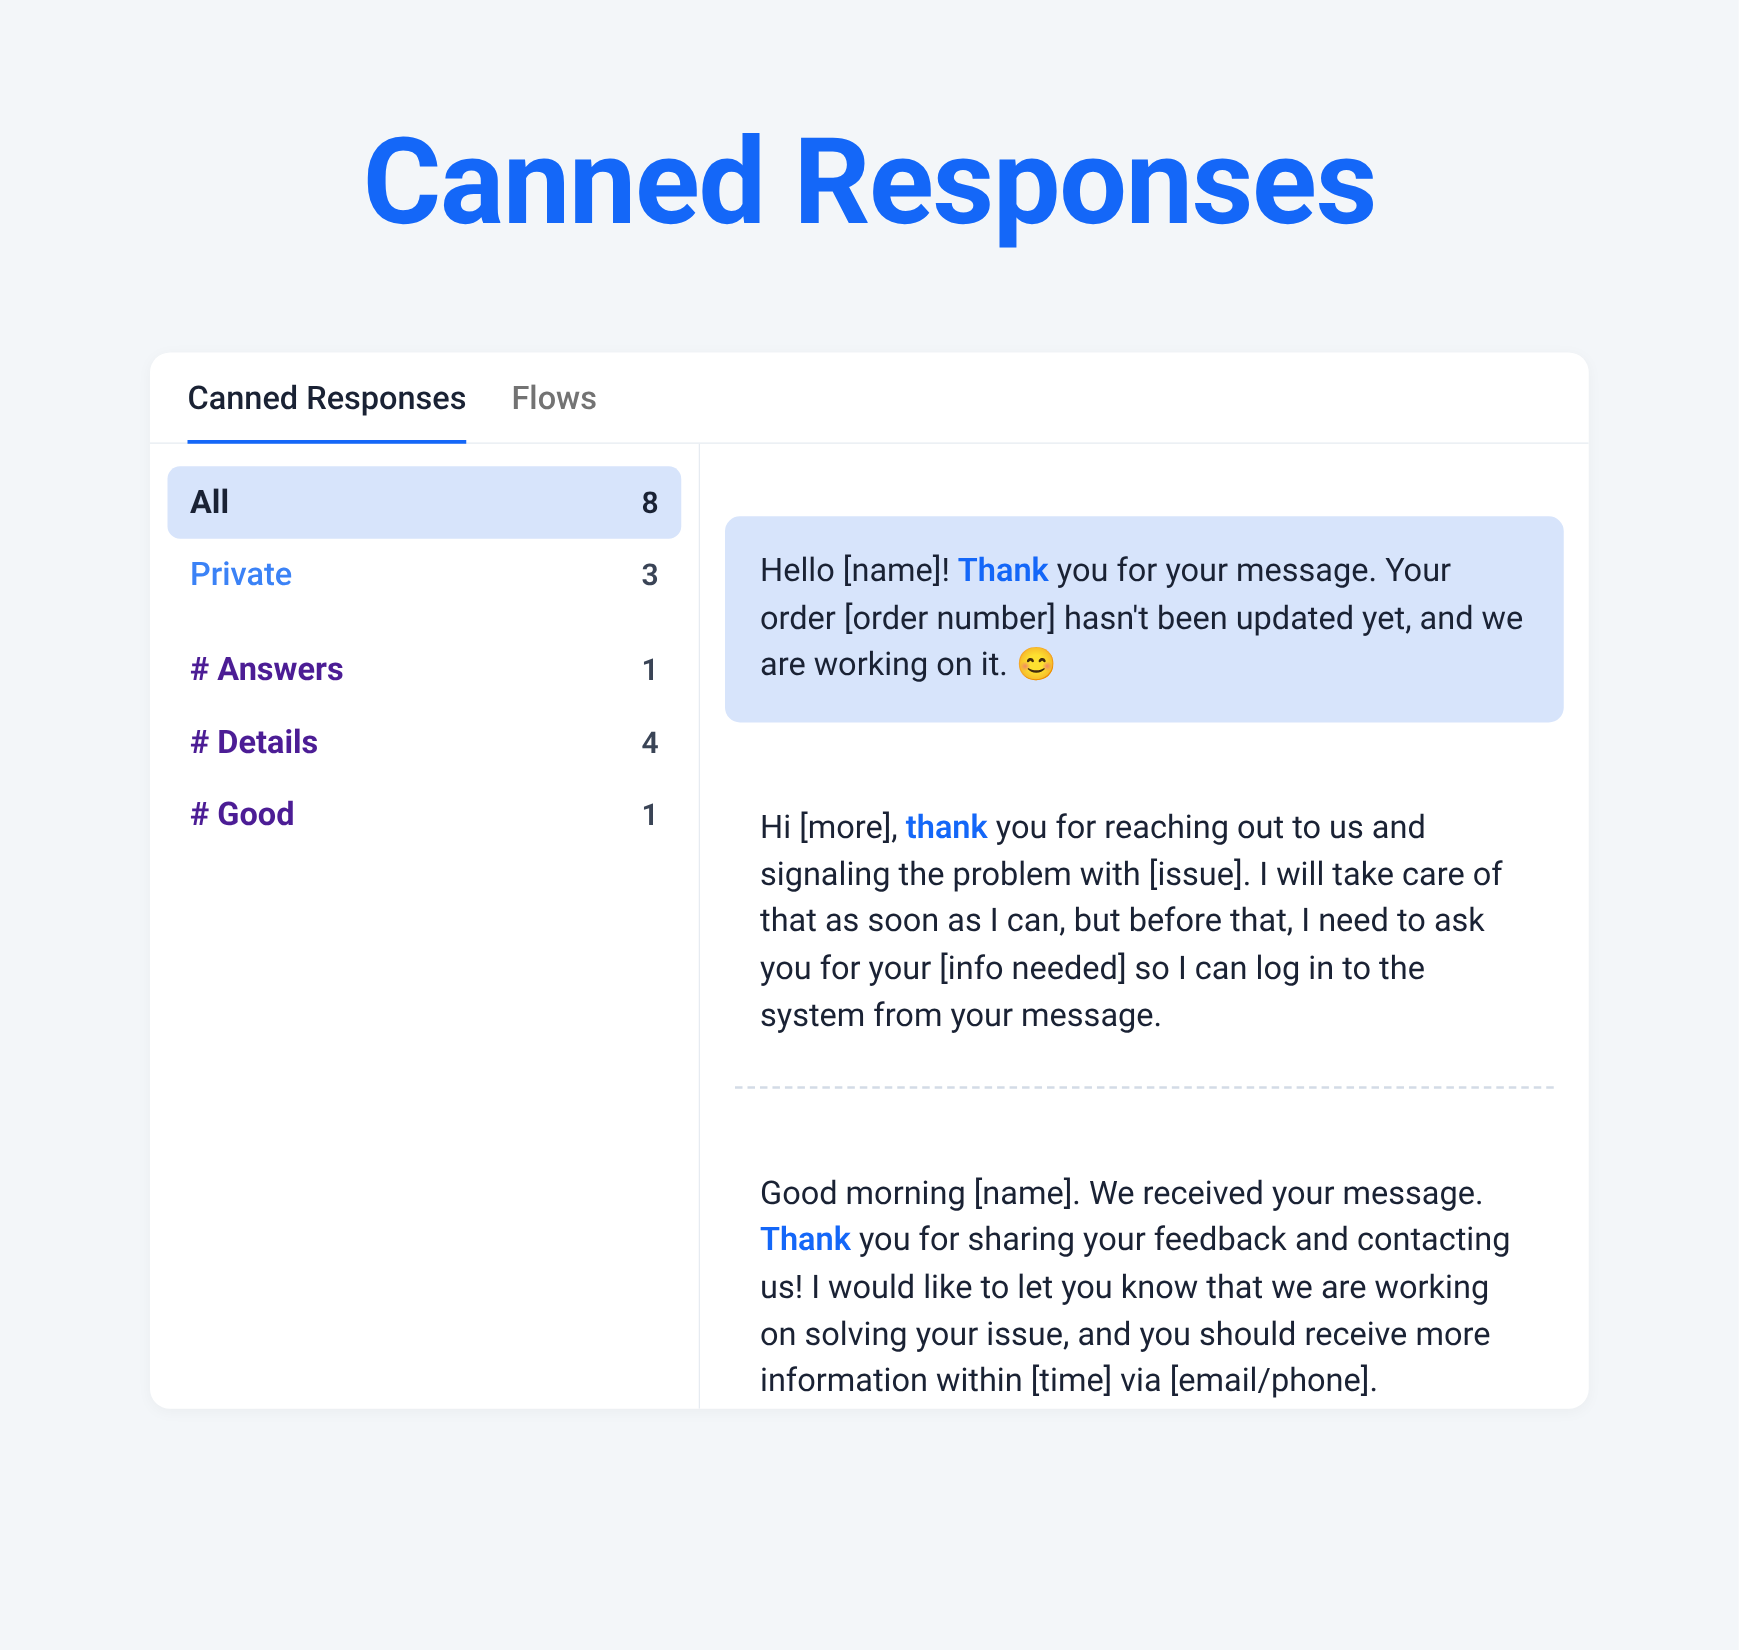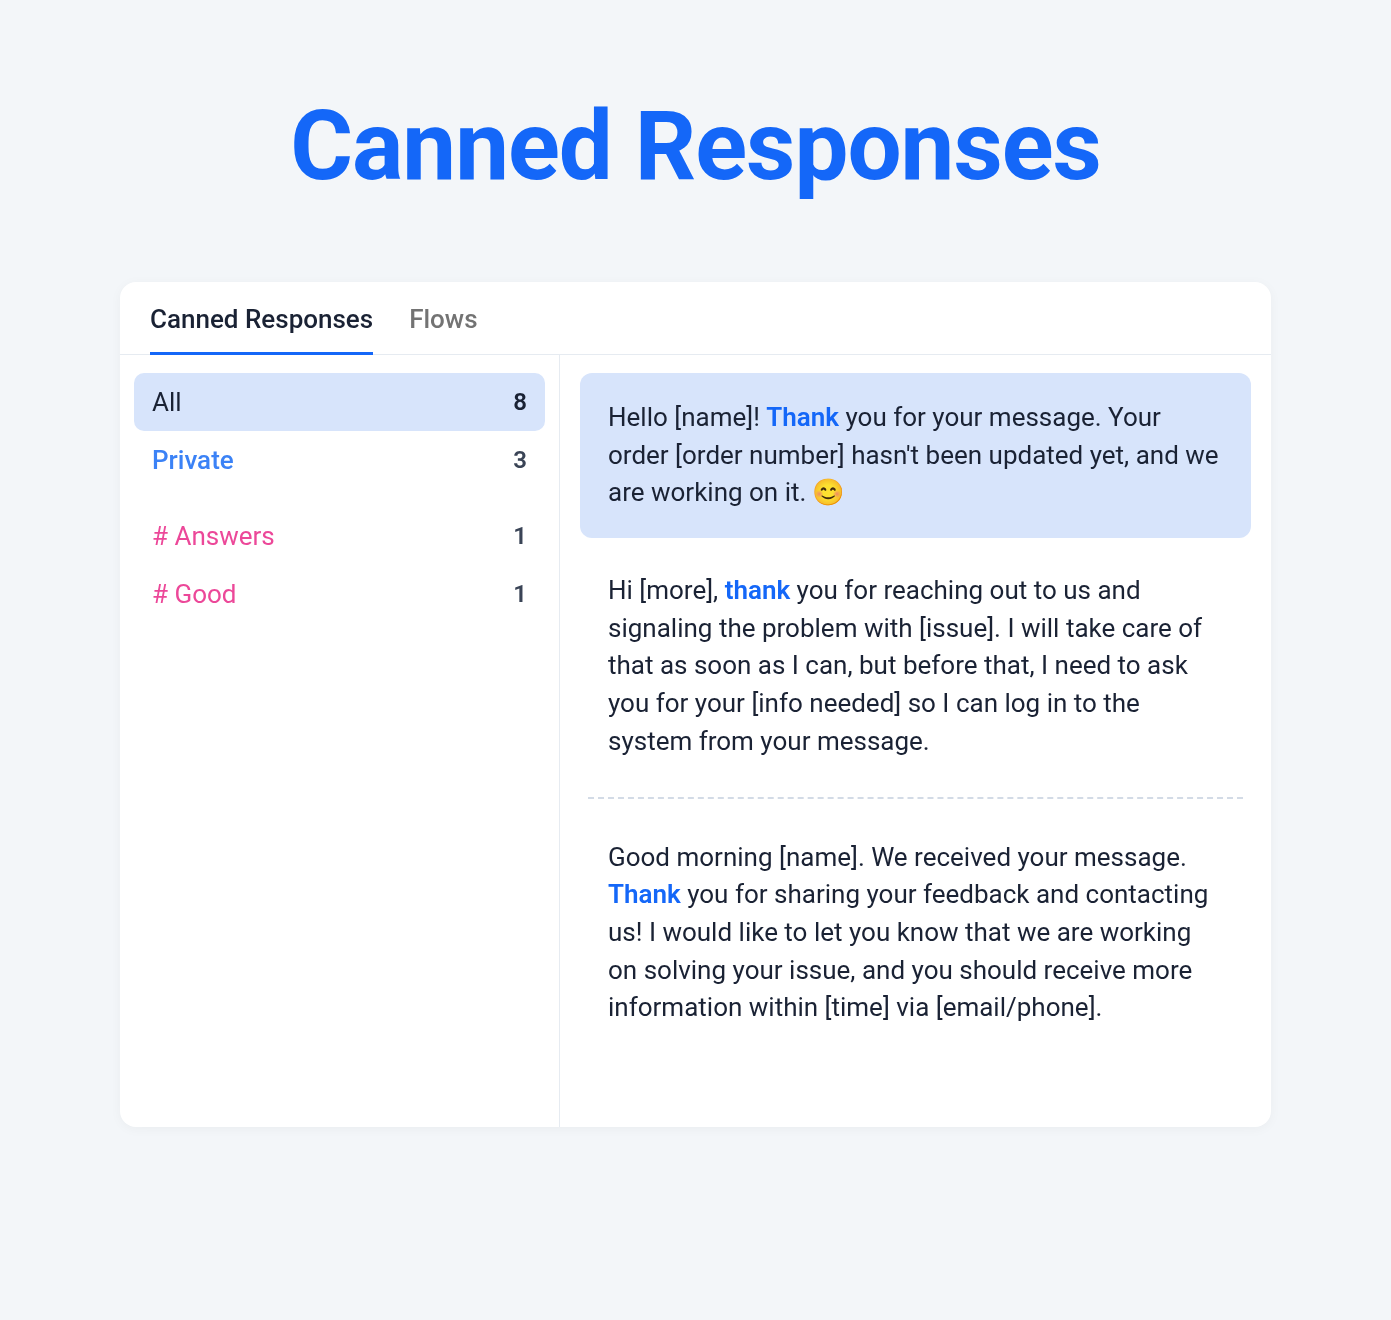--- a/index.html
+++ b/index.html
@@ -83,49 +83,50 @@
     }
     .cat.active {
       background: #d7e4fb;
     }
     .cat .label {
       color: #3b82f6;
       font-weight: 500;
     }
     .cat.active .label {
       color: #1a2234;
-      font-weight: 400;
+      font-weight: 700;
     }
     .cat .count {
       color: #3a4456;
       font-weight: 600;
       font-size: 24px;
     }
     .cat.active .count {
       color: #1a2234;
     }
     .cat.tag .label {
-      color: #ec4899;
-      font-weight: 400;
+      color: #4c1d95;
+      font-weight: 700;
     }
     .cat.tag .count {
       color: #3a4456;
     }
     .responses {
       flex: 1;
       padding: 18px 20px;
       overflow: hidden;
     }
     .response {
       font-size: 26px;
       line-height: 1.45;
       color: #1a2234;
       padding: 26px 28px;
       border-radius: 12px;
       margin-bottom: 8px;
+      margin-top: 40px;
     }
     .response.selected {
       background: #d7e4fb;
     }
     .response .hl {
       color: #1467f8;
       font-weight: 600;
     }
     .divider {
       border: none;
@@ -157,20 +158,24 @@
               <span class="label">Private</span>
               <span class="count">3</span>
             </div>
           </div>
           <div class="sidebar-group">
             <div class="cat tag">
               <span class="label"># Answers</span>
               <span class="count">1</span>
             </div>
             <div class="cat tag">
+              <span class="label"># Details</span>
+              <span class="count">4</span>
+            </div>
+            <div class="cat tag">
               <span class="label"># Good</span>
               <span class="count">1</span>
             </div>
           </div>
         </div>
       <div class="responses" id="responses">
           <div class="response selected"><span>Hello [name]! </span><span class="hl">Thank</span><span> you for your message. Your order [order number] hasn't been updated yet, and we are working on it. 😊</span></div>
           <div class="response"><span>Hi [more], </span><span class="hl">thank</span><span> you for reaching out to us and signaling the problem with [issue]. I will take care of that as soon as I can, but before that, I need to ask you for your [info needed] so I can log in to the system from your message.</span></div>
           <hr class="divider">
           <div class="response"><span>Good morning [name]. We received your message. </span><span class="hl">Thank</span><span> you for sharing your feedback and contacting us! I would like to let you know that we are working on solving your issue, and you should receive more information within [time] via [email/phone].</span></div>

